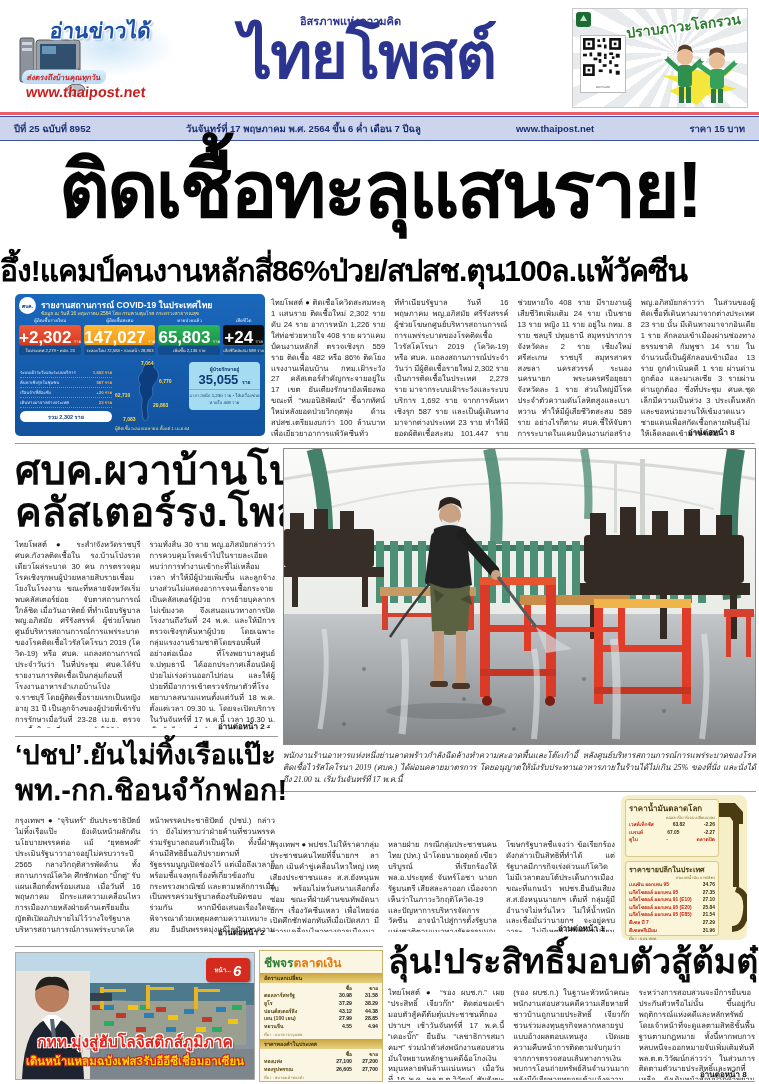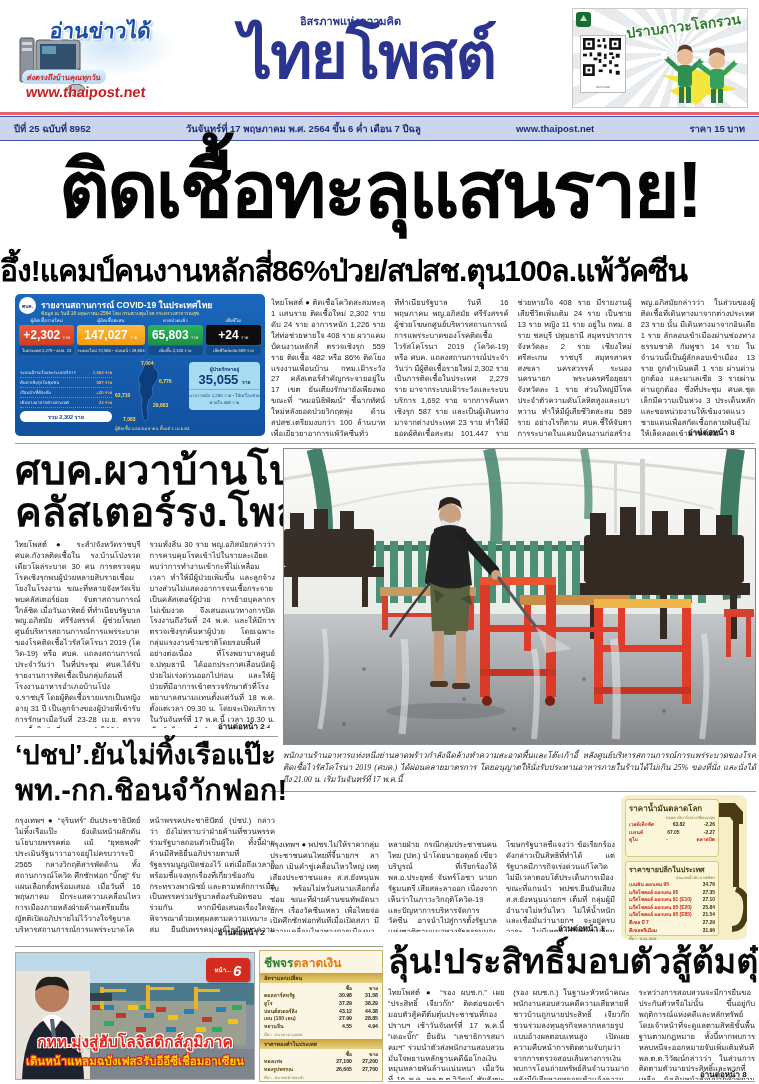--- a/index.html
+++ b/index.html
@@ -57,21 +57,21 @@
   .cv-title{position:absolute;left:22px;top:1px;font-size:8.6px;font-weight:800;white-space:nowrap;color:#fff;}
   .cv-sub{position:absolute;left:22px;top:12px;font-size:4.8px;color:#ffe27a;white-space:nowrap;}
   .cv-stats{position:absolute;left:4px;top:23px;right:4px;display:flex;gap:3px;}
   .cv-stat{flex:1;text-align:center;}
   .cv-lab{font-size:4.6px;color:#e8f2ff;margin-bottom:1px;white-space:nowrap;}
   .cv-box{height:20px;border-radius:3px;display:flex;align-items:baseline;justify-content:center;gap:2px;padding-top:3px;box-sizing:border-box;}
   .st-red{background:linear-gradient(#f0573a,#d23c20);}
   .st-yel{background:linear-gradient(#ffb93c,#f29a0f);}
   .st-grn{background:linear-gradient(#2bb45b,#1d9144);}
   .st-blk{background:#0d0d0d;}
-  .cv-val{font-size:12px;font-weight:900;color:#fff;}
+  .cv-val{font-size:17px;font-weight:900;color:#fff;}
   .cv-unit{font-size:4.6px;color:#fff;}
   .cv-sub2{margin-top:1px;font-size:4.2px;color:#ffe9c2;background:rgba(0,0,0,.18);border-radius:2px;padding:1px 0;white-space:nowrap;overflow:hidden;}
   .cv-list{position:absolute;left:5px;top:74px;width:92px;}
   .cv-row{display:flex;justify-content:space-between;font-size:4.3px;color:#dcebff;border-bottom:1px dotted rgba(255,255,255,.35);padding:1px 0;}
   .cv-row b{color:#ffb14d;font-weight:800;}
   .cv-pill{margin-top:3px;background:#fff;color:#14408a;font-size:5.5px;font-weight:800;text-align:center;border-radius:6px;padding:1.5px 0;}
   .cv-map{position:absolute;left:100px;top:64px;width:70px;height:66px;}
   .cv-map span{position:absolute;font-size:5px;font-weight:800;color:#ffd84d;white-space:nowrap;}
   .cv-right{position:absolute;left:174px;top:68px;width:71px;height:48px;background:#a6dcf2;border-radius:4px;
       color:#0e3a74;text-align:center;padding-top:3px;box-sizing:border-box;}

